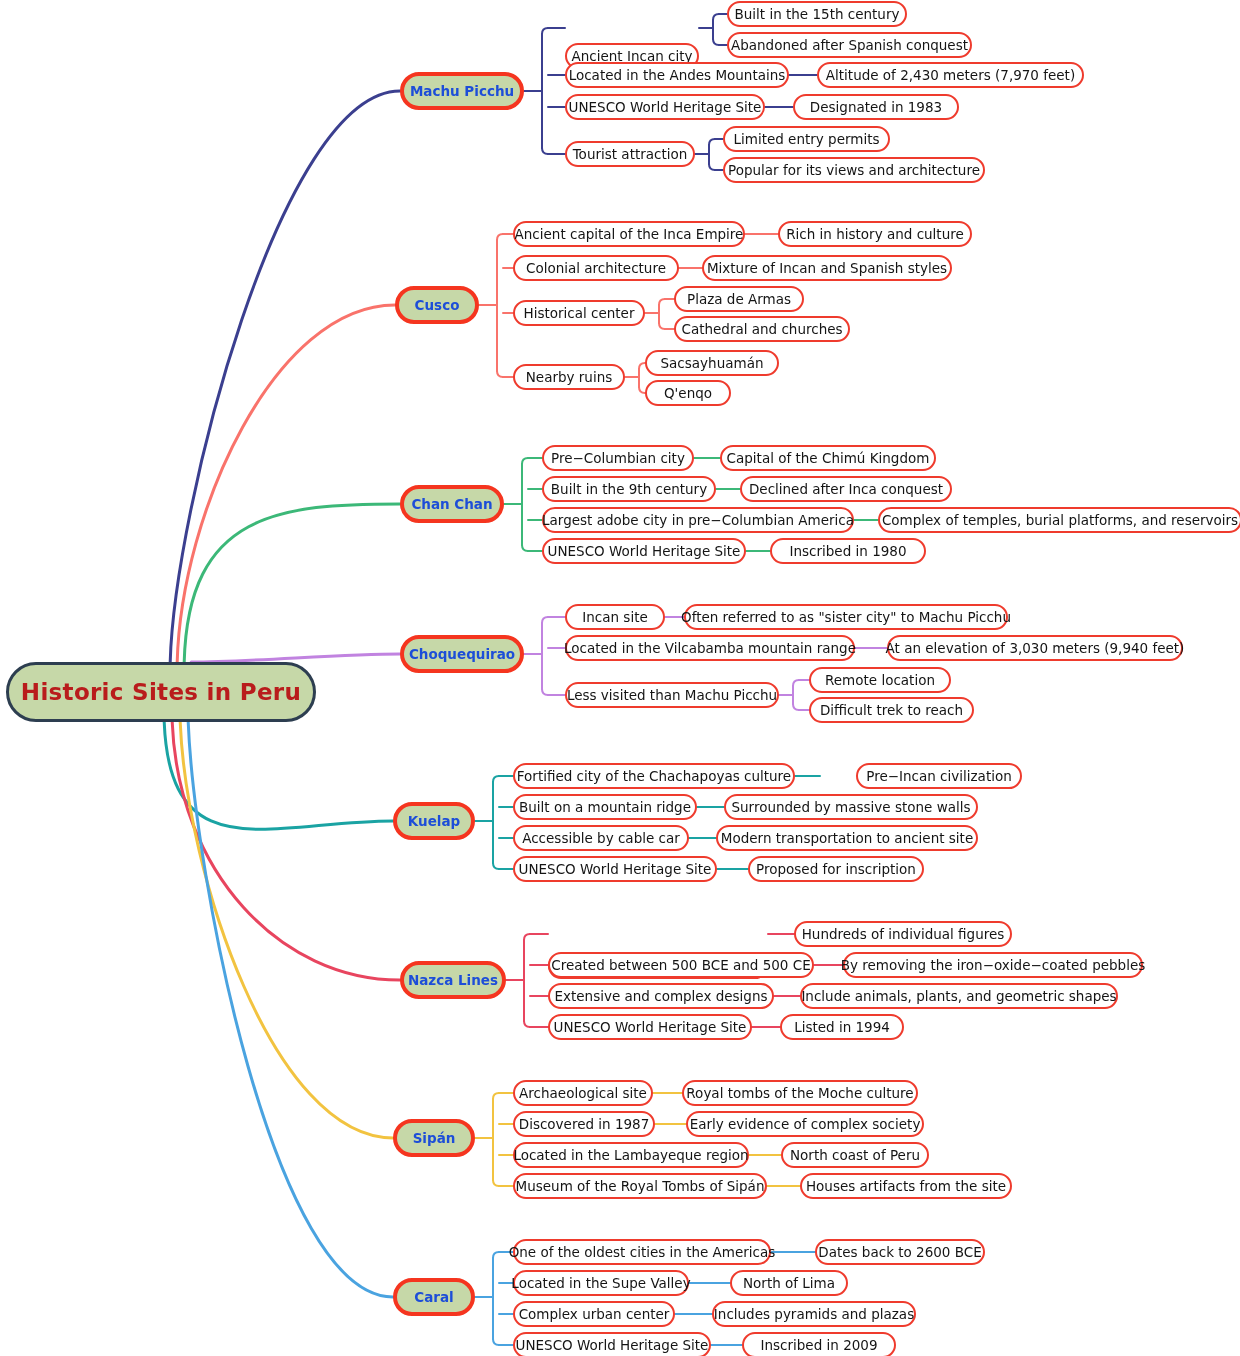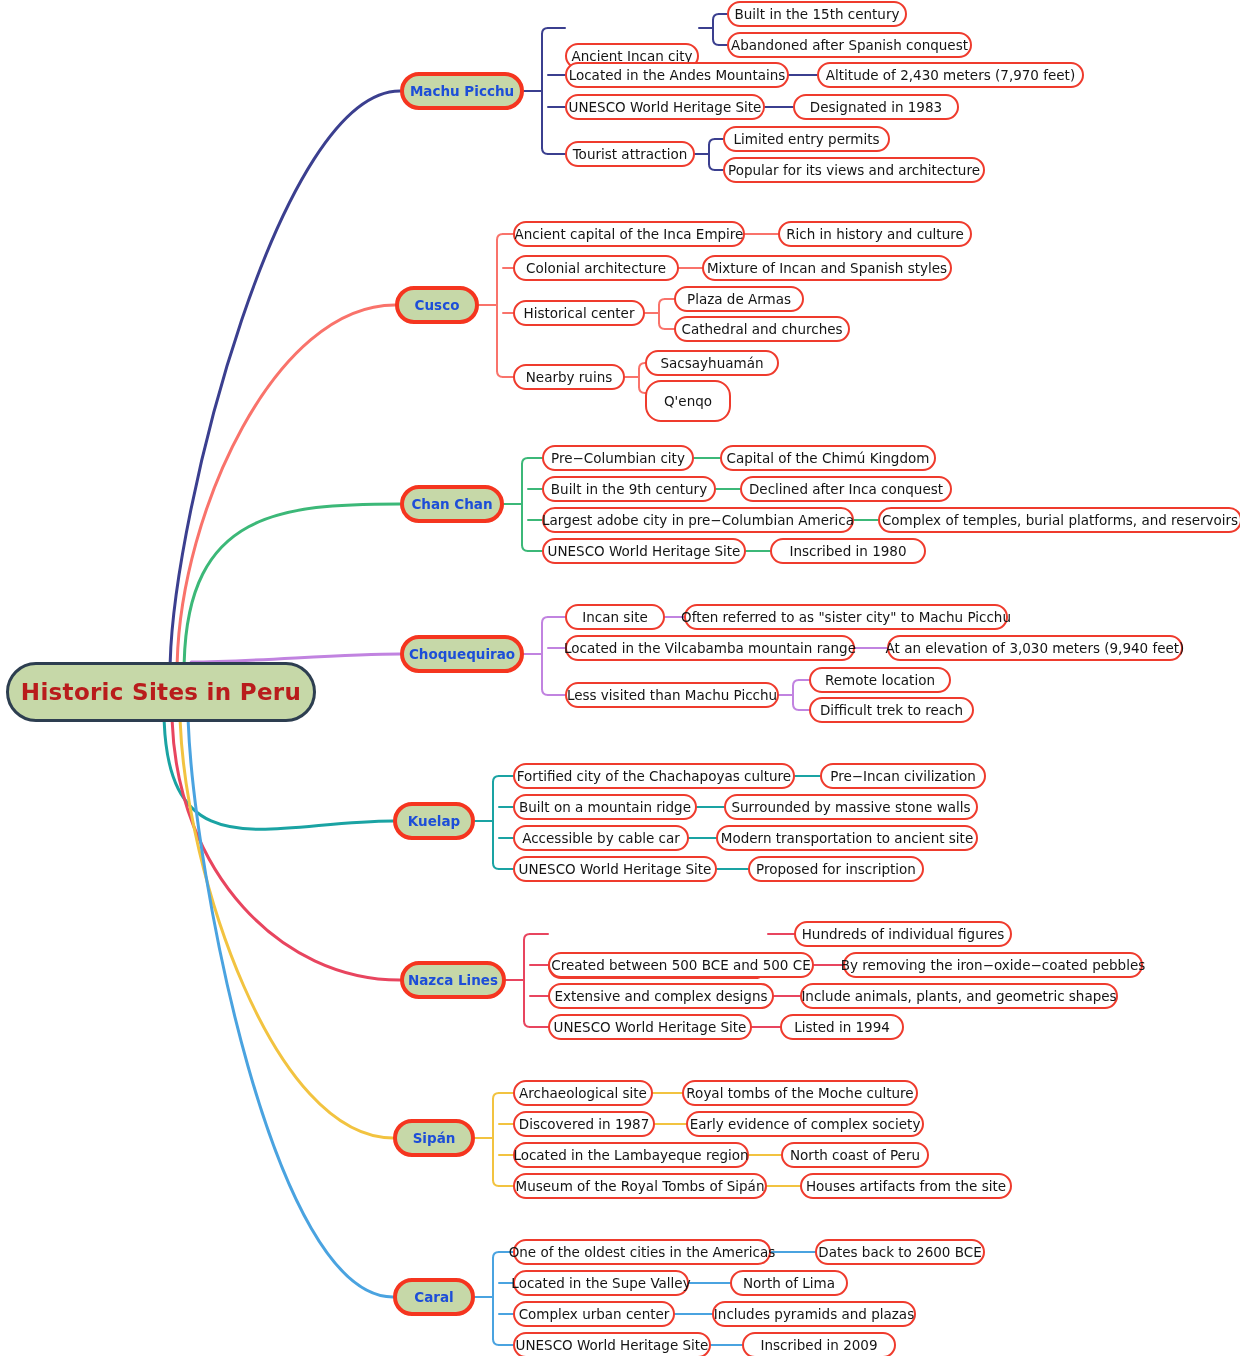--- a/index.html
+++ b/index.html
@@ -210,21 +210,21 @@
       </div>
       <div class="node lvl3" style="left: 674px; top: 316px; width: 176px; height: 26px;">
         <span>Cathedral and churches</span>
       </div>
       <div class="node lvl2" style="left: 513px; top: 364px; width: 112px; height: 26px;">
         <span>Nearby ruins</span>
       </div>
       <div class="node lvl3" style="left: 645px; top: 350px; width: 134px; height: 26px;">
         <span>Sacsayhuamán</span>
       </div>
-      <div class="node lvl3" style="left: 645px; top: 380px; width: 86px; height: 42px;">
+      <div class="node lvl3" style="left: 645px; top: 380px; width: 86px; height: 26px;">
         <span>Q'enqo</span>
       </div>
       <div class="node lvl1" style="left: 400px; top: 485px; width: 104px; height: 38px;">
         <span>Chan Chan</span>
       </div>
       <div class="node lvl2" style="left: 542px; top: 445px; width: 152px; height: 26px;">
         <span>Pre−Columbian city</span>
       </div>
       <div class="node lvl3" style="left: 720px; top: 445px; width: 216px; height: 26px;">
         <span>Capital of the Chimú Kingdom</span>
@@ -270,21 +270,21 @@
       </div>
       <div class="node lvl3" style="left: 809px; top: 697px; width: 165px; height: 26px;">
         <span>Difficult trek to reach</span>
       </div>
       <div class="node lvl1" style="left: 393px; top: 802px; width: 82px; height: 38px;">
         <span>Kuelap</span>
       </div>
       <div class="node lvl2" style="left: 513px; top: 763px; width: 282px; height: 26px;">
         <span>Fortified city of the Chachapoyas culture</span>
       </div>
-      <div class="node lvl3" style="left: 820px; top: 763px; width: 166px; height: 26px;">
+      <div class="node lvl3" style="left: 856px; top: 763px; width: 166px; height: 26px;">
         <span>Pre−Incan civilization</span>
       </div>
       <div class="node lvl2" style="left: 513px; top: 794px; width: 184px; height: 26px;">
         <span>Built on a mountain ridge</span>
       </div>
       <div class="node lvl3" style="left: 724px; top: 794px; width: 254px; height: 26px;">
         <span>Surrounded by massive stone walls</span>
       </div>
       <div class="node lvl2" style="left: 513px; top: 825px; width: 176px; height: 26px;">
         <span>Accessible by cable car</span>

